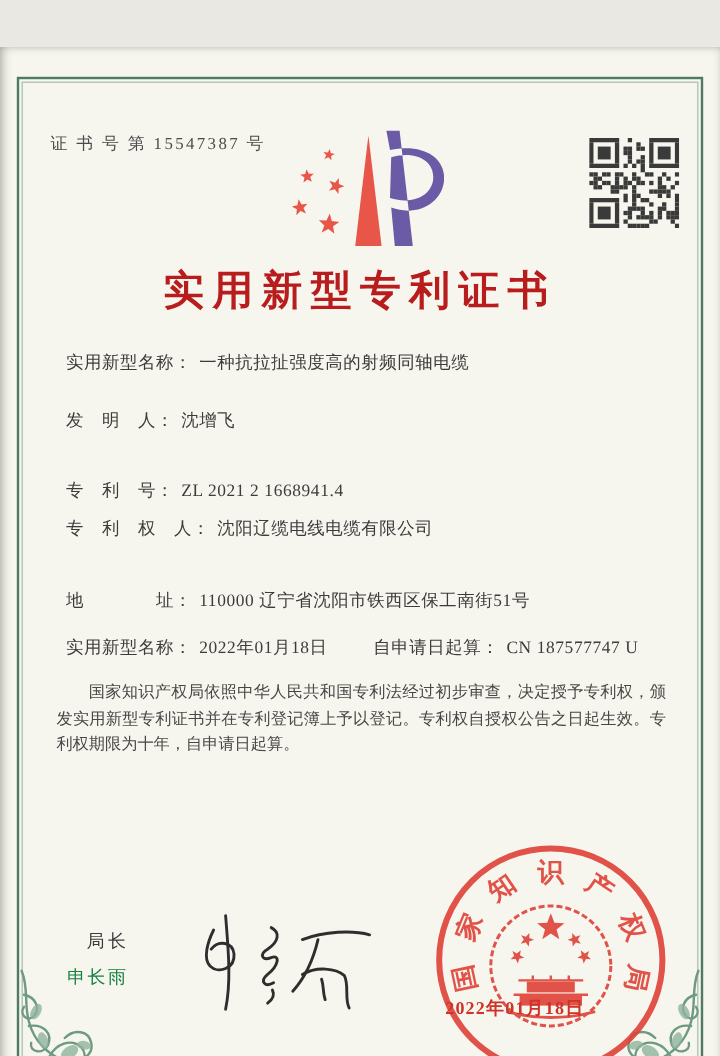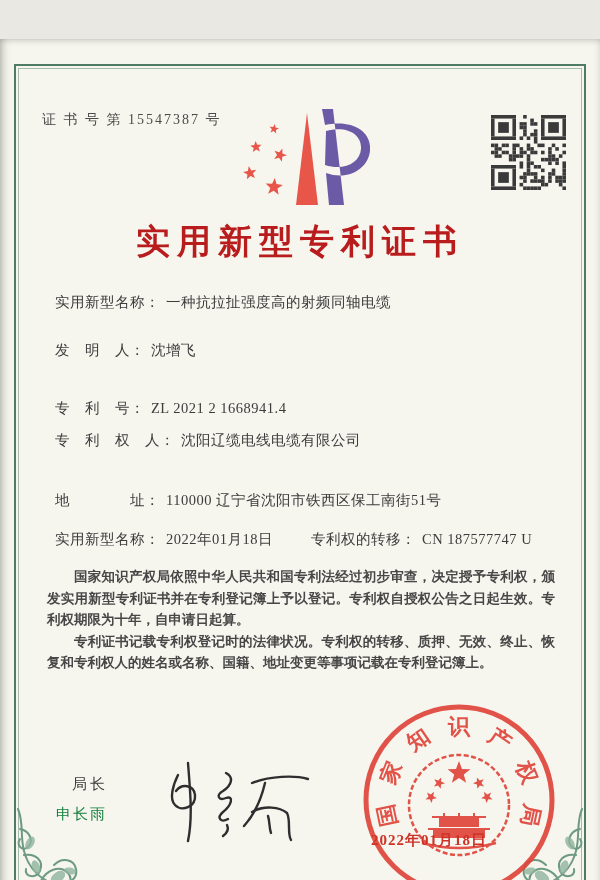--- a/index.html
+++ b/index.html
@@ -18,21 +18,21 @@
   .logo{left:230px;top:60px;width:140px;height:110px;}
   .qr{left:491px;top:76px;width:75px;height:75px;}
   .title{left:0;top:180px;width:600px;text-align:center;font-size:34px;font-weight:700;letter-spacing:7px;color:#b91c1c;}
   
   .field{left:55px;font-size:14.5px;color:#3c3c3c;white-space:nowrap;letter-spacing:.5px;}
   .field .lab{color:#3c3c3c;}
   .field .val{margin-left:6px;color:#3c3c3c;}
   .pair2{margin-left:38px;}
   
   .legal{left:47px;top:527px;width:508px;color:#474747;font-size:13.5px;line-height:21.5px;text-align:justify;}
-  .legal p{margin:0;text-indent:2em;font-weight:bold;}
+  .legal p{margin:0;text-indent:2em;}
   
   .officer-title{left:72px;top:736px;font-size:15px;letter-spacing:3px;color:#3c3c3c;}
   .officer-name{left:56px;top:766px;font-size:15px;letter-spacing:2px;color:#15803d;}
   .signature{left:148px;top:716px;width:168px;height:94px;}
   
   .seal{left:358px;top:662px;width:202px;height:198px;opacity:.9;}
   .seal-date{left:371px;top:792px;font-size:15px;font-weight:700;letter-spacing:1px;color:#cf3227;}
   
   .footer{left:0;top:860px;width:504px;text-align:center;font-size:12.5px;letter-spacing:2px;color:#4b4b4b;}
   .ghost{left:215px;top:866px;width:170px;height:9px;opacity:.22;filter:blur(1px);
@@ -242,26 +242,25 @@
   <div class="abs field" style="top:360px">
     <span class="lab">专　利　号：</span><span class="val">ZL 2021 2 1668941.4</span>
   </div>
   <div class="abs field" style="top:392px">
     <span class="lab">专　利　权　人：</span><span class="val">沈阳辽缆电线电缆有限公司</span>
   </div>
   <div class="abs field" style="top:452px">
     <span class="lab">地　　　　址：</span><span class="val">110000 辽宁省沈阳市铁西区保工南街51号</span>
   </div>
   <div class="abs field" style="top:491px">
-    <span class="lab">实用新型名称：</span><span class="val">2022年01月18日</span><span class="pair2 lab">专利权的转移：</span><span class="val">CN 187577747 U</span>
+    <span class="lab">实用新型名称：</span><span class="val">2022年01月18日</span><span class="pair2 lab">自申请日起算：</span><span class="val">CN 187577747 U</span>
   </div>
 
   <div class="abs legal">
     <p>国家知识产权局依照中华人民共和国专利法经过初步审查，决定授予专利权，颁发实用新型专利证书并在专利登记簿上予以登记。专利权自授权公告之日起生效。专利权期限为十年，自申请日起算。</p>
-    <p>专利证书记载专利权登记时的法律状况。专利权的转移、质押、无效、终止、恢复和专利权人的姓名或名称、国籍、地址变更等事项记载在专利登记簿上。</p>
   </div>
 
   <div class="abs officer-title">局长</div>
   <div class="abs officer-name">申长雨</div>
 
   <svg class="abs signature" viewBox="0 0 168 94">
     <g fill="none" stroke="#2e2e2e" stroke-width="2.4" stroke-linecap="round">
       <path d="M30,20 C25,30 21,44 27,50 C34,57 48,52 47,40 C46,30 34,28 28,36"></path>
       <path d="M40,8 C42,34 45,62 40,86"></path>
       <path d="M78,18 C86,22 84,30 75,36 C68,40 70,46 78,43 C86,40 84,50 75,57 C68,63 73,68 80,64"></path>

